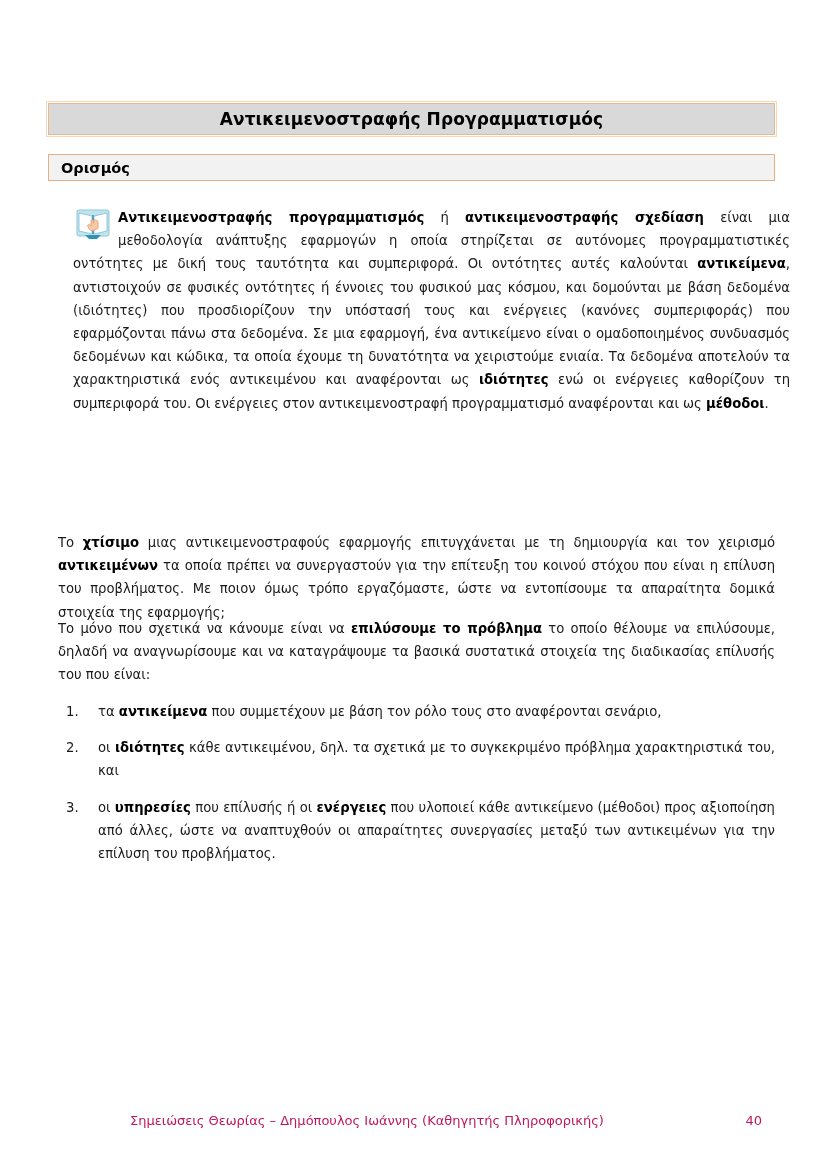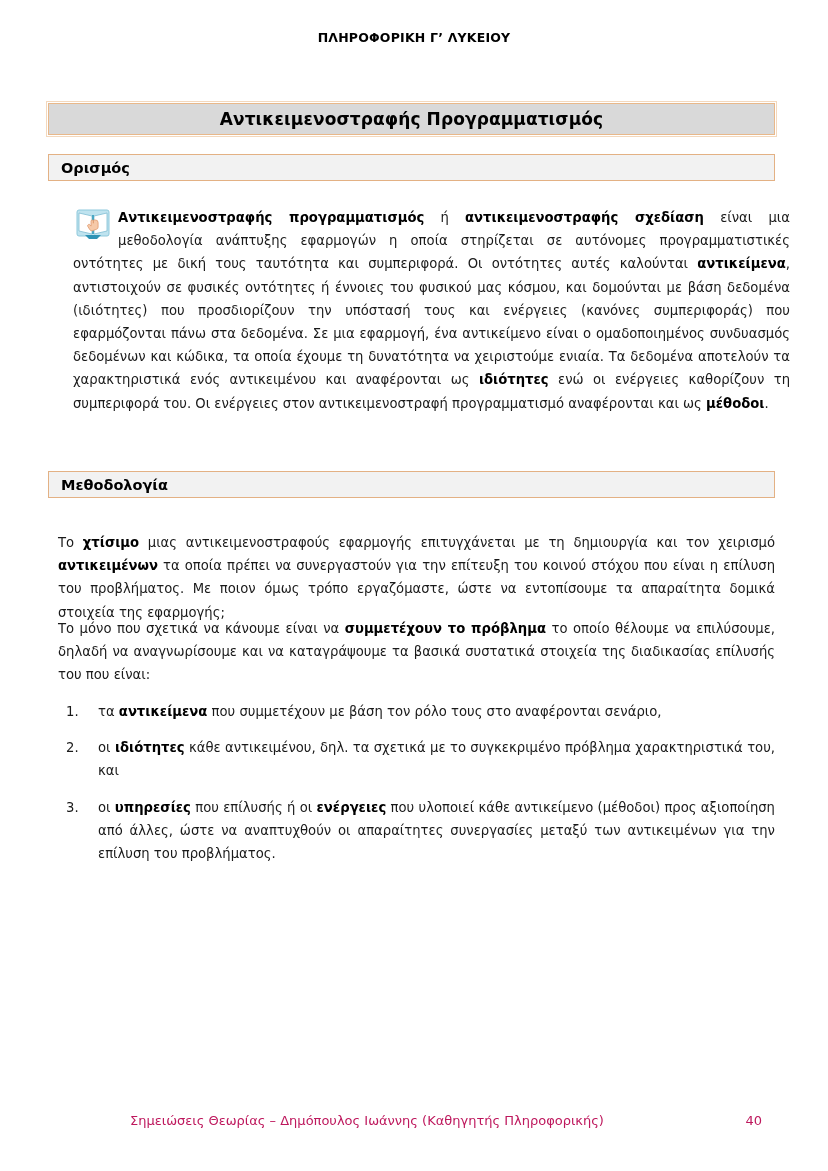--- a/index.html
+++ b/index.html
@@ -156,21 +156,20 @@
     justify-content: space-between;
   }
   .doc-footer .foot-text { flex: 0 0 auto; }
   .doc-footer .foot-page { flex: 0 0 auto; padding-right: 8px; }
 </style>
 </head>
 <body>
 
 <div class="page">
 
-  <div class="doc-header">ΠΛΗΡΟΦΟΡΙΚΗ Γ’ ΛΥΚΕΙΟΥ</div>
 
   <div class="title-banner">
     <span class="title-text">Αντικειμενοστραφής Προγραμματισμός</span>
   </div>
 
   <div class="section-bar" id="section-definition">
     <span class="section-text">Ορισμός</span>
   </div>
 
   <div class="body-block" id="definition-para">
@@ -182,30 +181,27 @@
         <rect x="16" y="7" width="2" height="19" fill="#49a7c4"></rect>
         <path d="M9 27 L25 27 L21 31 L13 31 Z" fill="#2f93b5"></path>
         <path d="M19.5 12 q2.6 0 2.6 2.6 l0 4.6 q0 1.4 -1.2 1.9 l-4.4 1.6 q-1.8 0.5 -2.6 -0.9 l-2.1 -3.4 q-0.7 -1.3 0.6 -1.9 q1.1 -0.5 1.8 0.5 l0.8 1.1 l0 -4.9 q0 -1.2 1.2 -1.2 q1.2 0 1.2 1.2 l0 2.0 l0 -2.2 q0 -1.1 1.1 -1.1 z" fill="#f6c9a8" stroke="#e09a6e" stroke-width="0.8"></path>
       </svg>
     </span>
     <span class="indented-wrap">
       <b>Αντικειμενοστραφής προγραμματισμός</b><span> ή </span><b>αντικειμενοστραφής σχεδίαση</b><span> είναι μια μεθοδολογία ανάπτυξης εφαρμογών η οποία στηρίζεται σε αυτόνομες προγραμματιστικές οντότητες με δική τους ταυτότητα και συμπεριφορά. Οι οντότητες αυτές καλούνται </span><b>αντικείμενα</b><span>, αντιστοιχούν σε φυσικές οντότητες ή έννοιες του φυσικού μας κόσμου, και δομούνται με βάση δεδομένα (ιδιότητες) που προσδιορίζουν την υπόστασή τους και ενέργειες (κανόνες συμπεριφοράς) που εφαρμόζονται πάνω στα δεδομένα. Σε μια εφαρμογή, ένα αντικείμενο είναι ο ομαδοποιημένος συνδυασμός δεδομένων και κώδικα, τα οποία έχουμε τη δυνατότητα να χειριστούμε ενιαία. Τα δεδομένα αποτελούν τα χαρακτηριστικά ενός αντικειμένου και αναφέρονται ως </span><b>ιδιότητες</b><span> ενώ οι ενέργειες καθορίζουν τη συμπεριφορά του. Οι ενέργειες στον αντικειμενοστραφή προγραμματισμό αναφέρονται και ως </span><b>μέθοδοι</b><span>.</span>
     </span>
   </div>
 
-  <div class="section-bar" id="section-methodology">
-    <span class="section-text">Μεθοδολογία</span>
-  </div>
 
   <div class="body-block" id="methodology-para-1">
     <span>Το </span><b>χτίσιμο</b><span> μιας αντικειμενοστραφούς εφαρμογής επιτυγχάνεται με τη δημιουργία και τον χειρισμό </span><b>αντικειμένων</b><span> τα οποία πρέπει να συνεργαστούν για την επίτευξη του κοινού στόχου που είναι η επίλυση του προβλήματος. Με ποιον όμως τρόπο εργαζόμαστε, ώστε να εντοπίσουμε τα απαραίτητα δομικά στοιχεία της εφαρμογής;</span>
   </div>
 
   <div class="body-block" id="methodology-para-2">
-    <span>Το μόνο που σχετικά να κάνουμε είναι να </span><b>συμμετέχουν το πρόβλημα</b><span> το οποίο θέλουμε να επιλύσουμε, δηλαδή να αναγνωρίσουμε και να καταγράψουμε τα βασικά συστατικά στοιχεία της διαδικασίας επίλυσής του που είναι:</span>
+    <span>Το μόνο που σχετικά να κάνουμε είναι να </span><b>επιλύσουμε το πρόβλημα</b><span> το οποίο θέλουμε να επιλύσουμε, δηλαδή να αναγνωρίσουμε και να καταγράψουμε τα βασικά συστατικά στοιχεία της διαδικασίας επίλυσής του που είναι:</span>
   </div>
 
   <ol class="num-list">
     <li>
       <span class="num">1.</span><span>τα </span><b>αντικείμενα</b><span> που συμμετέχουν με βάση τον ρόλο τους στο αναφέρονται σενάριο,</span>
     </li>
     <li>
       <span class="num">2.</span><span>οι </span><b>ιδιότητες</b><span> κάθε αντικειμένου, δηλ. τα σχετικά με το συγκεκριμένο πρόβλημα χαρακτηριστικά του, και</span>
     </li>
     <li>

